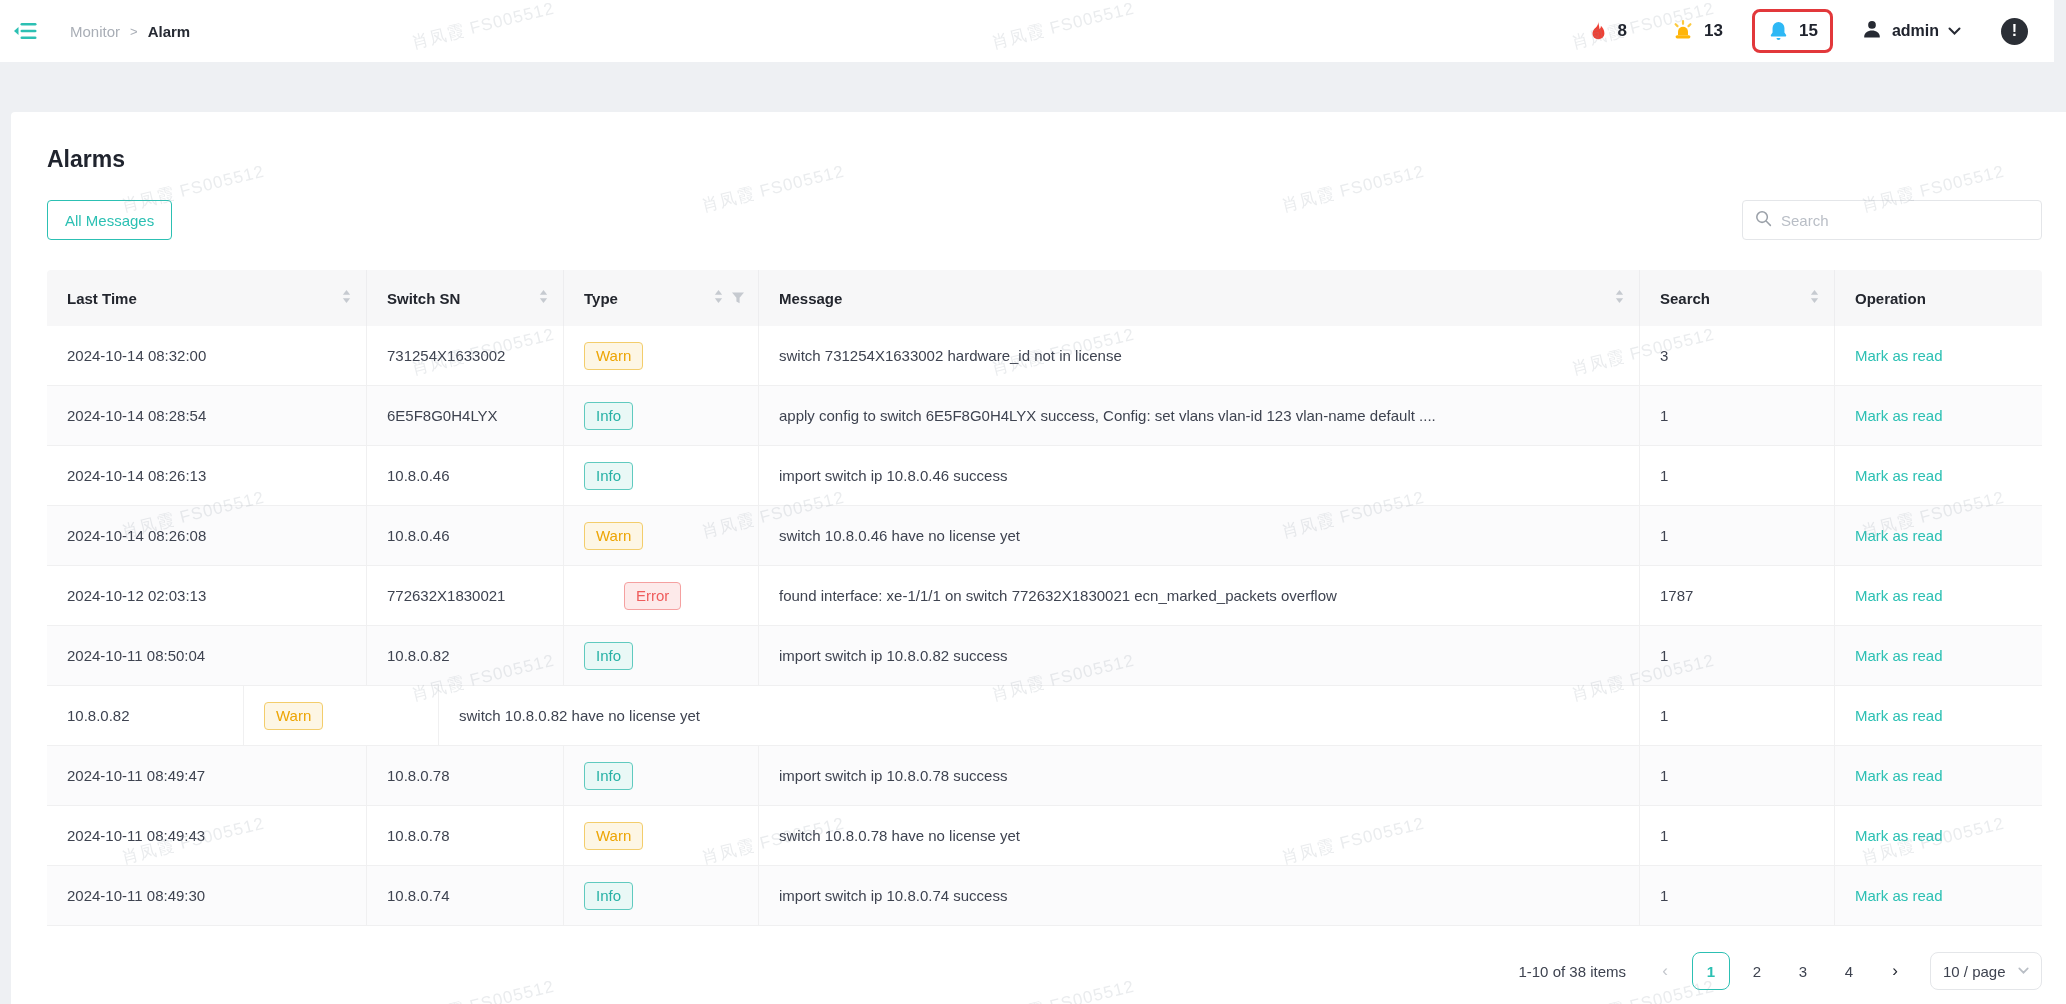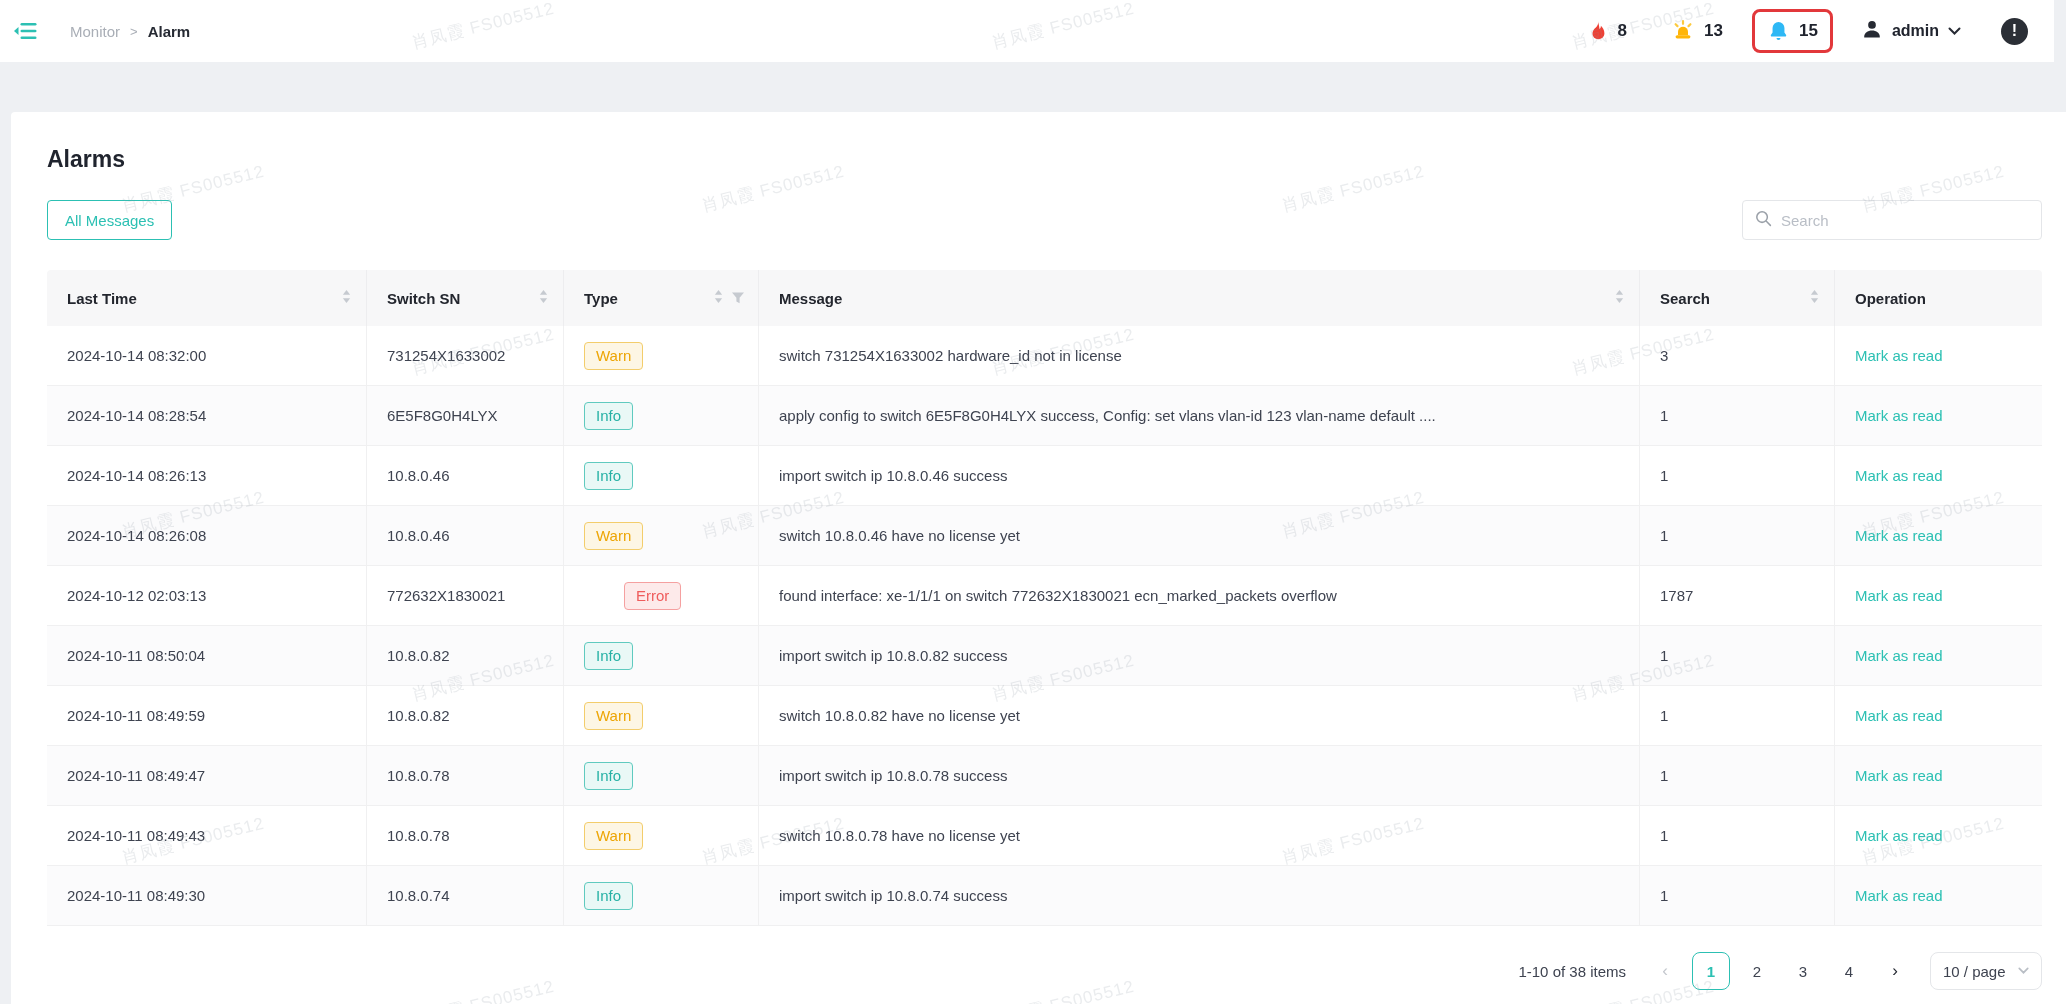--- a/index.html
+++ b/index.html
@@ -334,21 +334,20 @@
           <div class="td col-3">
             <span class="badge info">Info</span>
           </div>
           <div class="td col-4">import switch ip 10.8.0.82 success</div>
           <div class="td col-5">1</div>
           <div class="td col-6">
             <span class="link">Mark as read</span>
           </div>
         </div>
         <div class="tr">
-          <div class="td col-1">2024-10-11 08:49:59</div>
           <div class="td col-2">10.8.0.82</div>
           <div class="td col-3">
             <span class="badge warn">Warn</span>
           </div>
           <div class="td col-4">switch 10.8.0.82 have no license yet</div>
           <div class="td col-5">1</div>
           <div class="td col-6">
             <span class="link">Mark as read</span>
           </div>
         </div>

